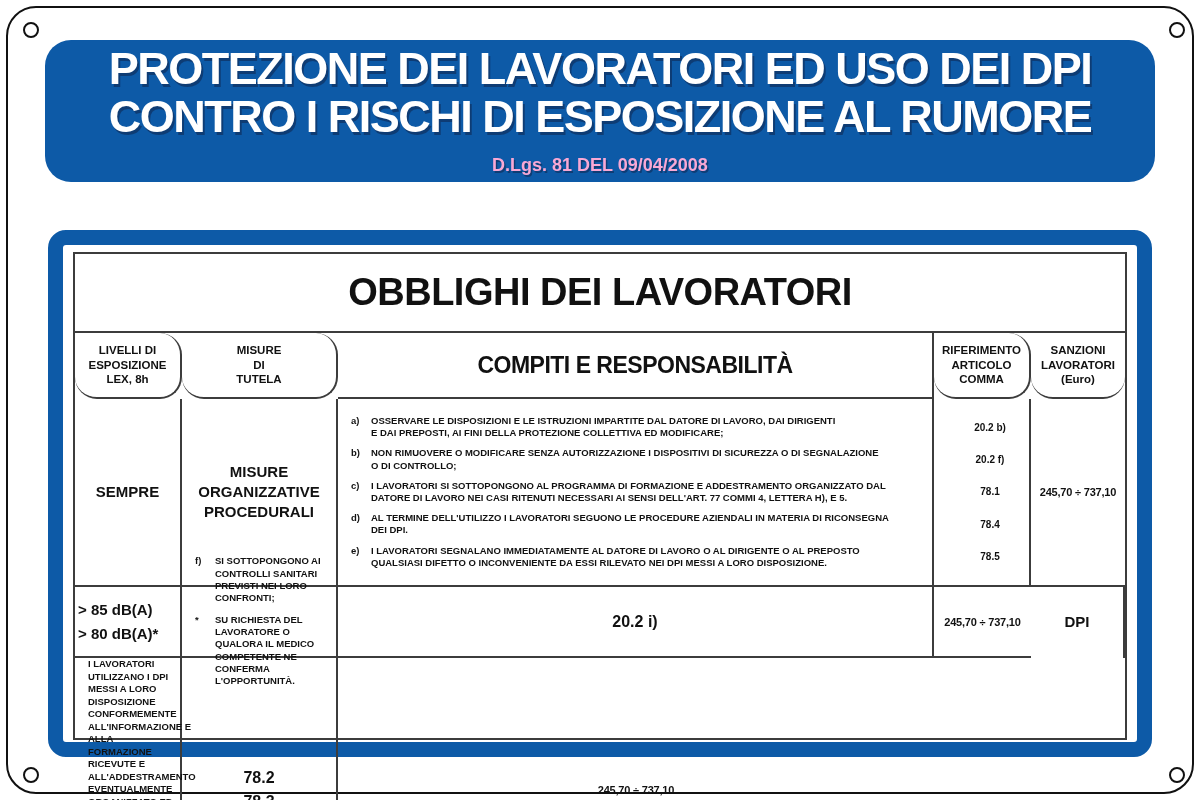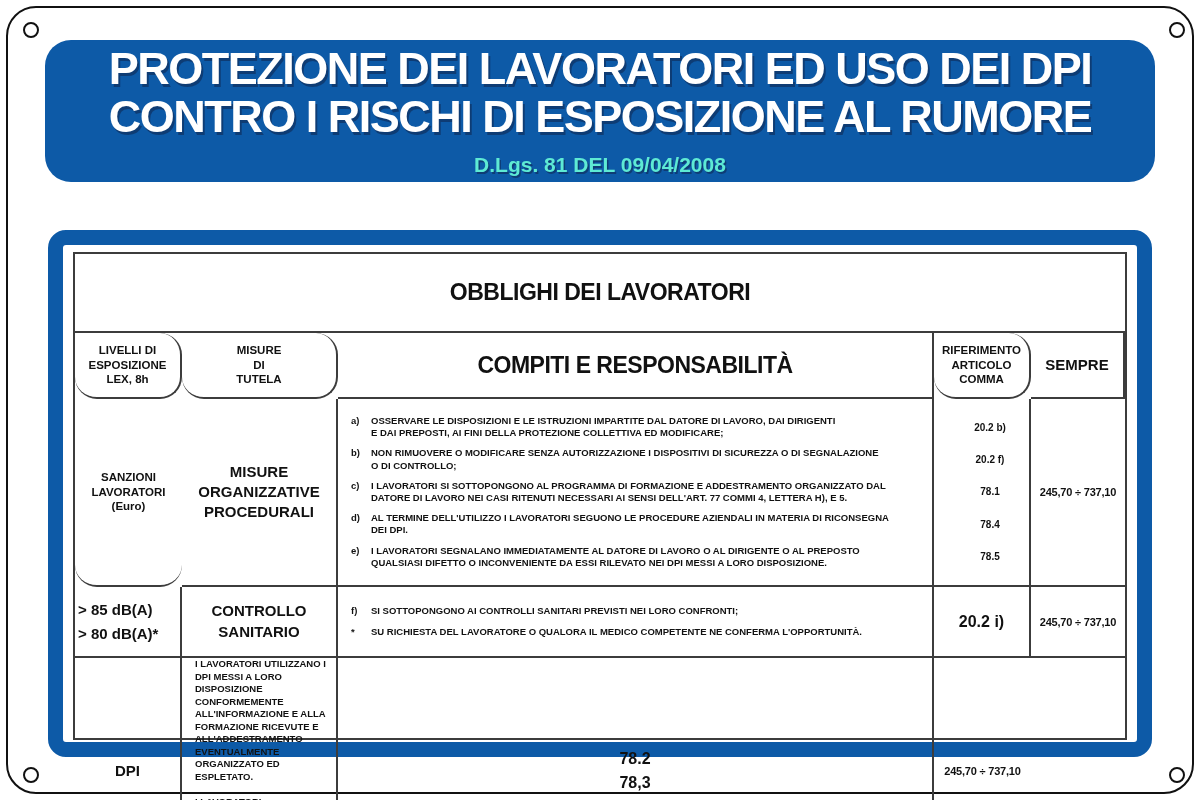--- a/index.html
+++ b/index.html
@@ -32,21 +32,21 @@
     background:var(--blue);border-radius:26px;
     display:flex;flex-direction:column;align-items:center;justify-content:center;
     text-align:center;
   }
   .band .line{
     color:#fff;font-weight:bold;font-size:45px;line-height:48px;
     letter-spacing:-1.5px;white-space:nowrap;
     text-shadow:2px 2.5px 0 rgba(15,25,55,0.45);
   }
   .band .sub{
-    color:#5eead4;font-weight:bold;font-size:21px;line-height:26px;margin-top:11px;
+    color:#f9a8d4;font-weight:bold;font-size:18px;line-height:26px;margin-top:11px;
     text-shadow:1.5px 1.5px 0 rgba(15,25,55,0.45);
   }
 
   
   .frame{
     position:absolute;left:48px;top:230px;width:1104px;height:527px;
     border:15px solid var(--blue);border-radius:18px;background:#fff;
     box-sizing:border-box;
   }
   .obtable{
@@ -62,21 +62,21 @@
     border-bottom:2px solid var(--line);
     box-sizing:border-box;position:relative;
     display:flex;align-items:center;justify-content:center;
     text-align:center;
   }
   .no-r{border-right:none;}
   .no-b{border-bottom:none;}
   .pre{white-space:pre-line;}
 
   .t-title{
-    grid-column:1 / -1;font-weight:bold;font-size:23px;letter-spacing:-0.5px;
+    grid-column:1 / -1;font-weight:bold;font-size:38px;letter-spacing:-0.5px;
   }
   .hdr{font-weight:bold;font-size:11.5px;line-height:1.3;border-radius:22px;}
   .hdr-big{font-weight:bold;font-size:23px;letter-spacing:-0.5px;}
 
   .level{font-weight:bold;font-size:15px;line-height:1.6;}
   .level.left{justify-content:flex-start;text-align:left;padding-left:3px;}
   .misure{font-weight:bold;font-size:15px;line-height:1.35;}
 
   
   .merged{
@@ -126,25 +126,25 @@
   <div class="tcell hdr pre">LIVELLI DI
 ESPOSIZIONE
 LEX, 8h</div>
   <div class="tcell hdr pre">MISURE
 DI
 TUTELA</div>
   <div class="tcell hdr-big">COMPITI E RESPONSABILITÀ</div>
   <div class="tcell hdr pre">RIFERIMENTO
 ARTICOLO
 COMMA</div>
-  <div class="tcell level">SEMPRE</div>
-
   <div class="tcell hdr pre no-r">SANZIONI
 LAVORATORI
 (Euro)</div>
+
+  <div class="tcell level">SEMPRE</div>
   <div class="tcell misure pre">MISURE
 ORGANIZZATIVE
 PROCEDURALI</div>
   <div class="tcell merged">
     <div class="item">
       <div class="it-body">
         <span class="it-lbl">a)</span>
         <span class="it-txt pre">OSSERVARE LE DISPOSIZIONI E LE ISTRUZIONI IMPARTITE DAL DATORE DI LAVORO, DAI DIRIGENTI
 E DAI PREPOSTI, AI FINI DELLA PROTEZIONE COLLETTIVA ED MODIFICARE;</span>
       </div>
@@ -180,22 +180,20 @@
         <span class="it-txt pre">I LAVORATORI SEGNALANO IMMEDIATAMENTE AL DATORE DI LAVORO O AL DIRIGENTE O AL PREPOSTO
 QUALSIASI DIFETTO O INCONVENIENTE DA ESSI RILEVATO NEI DPI MESSI A LORO DISPOSIZIONE.</span>
       </div>
       <div class="it-ref">78.5</div>
     </div>
   </div>
   <div class="tcell sanz no-r">245,70 ÷ 737,10</div>
 
   <div class="tcell level left pre">&gt; 85 dB(A)
 &gt; 80 dB(A)*</div>
-  <div class="tcell misure pre">CONTROLLO
-SANITARIO</div>
   <div class="tcell compiti">
     <div class="item">
       <div class="it-body">
         <span class="it-lbl">f)</span>
         <span class="it-txt pre">SI SOTTOPONGONO AI CONTROLLI SANITARI PREVISTI NEI LORO CONFRONTI;</span>
       </div>
     </div>
     <div class="item">
       <div class="it-body">
         <span class="it-lbl">*</span>

